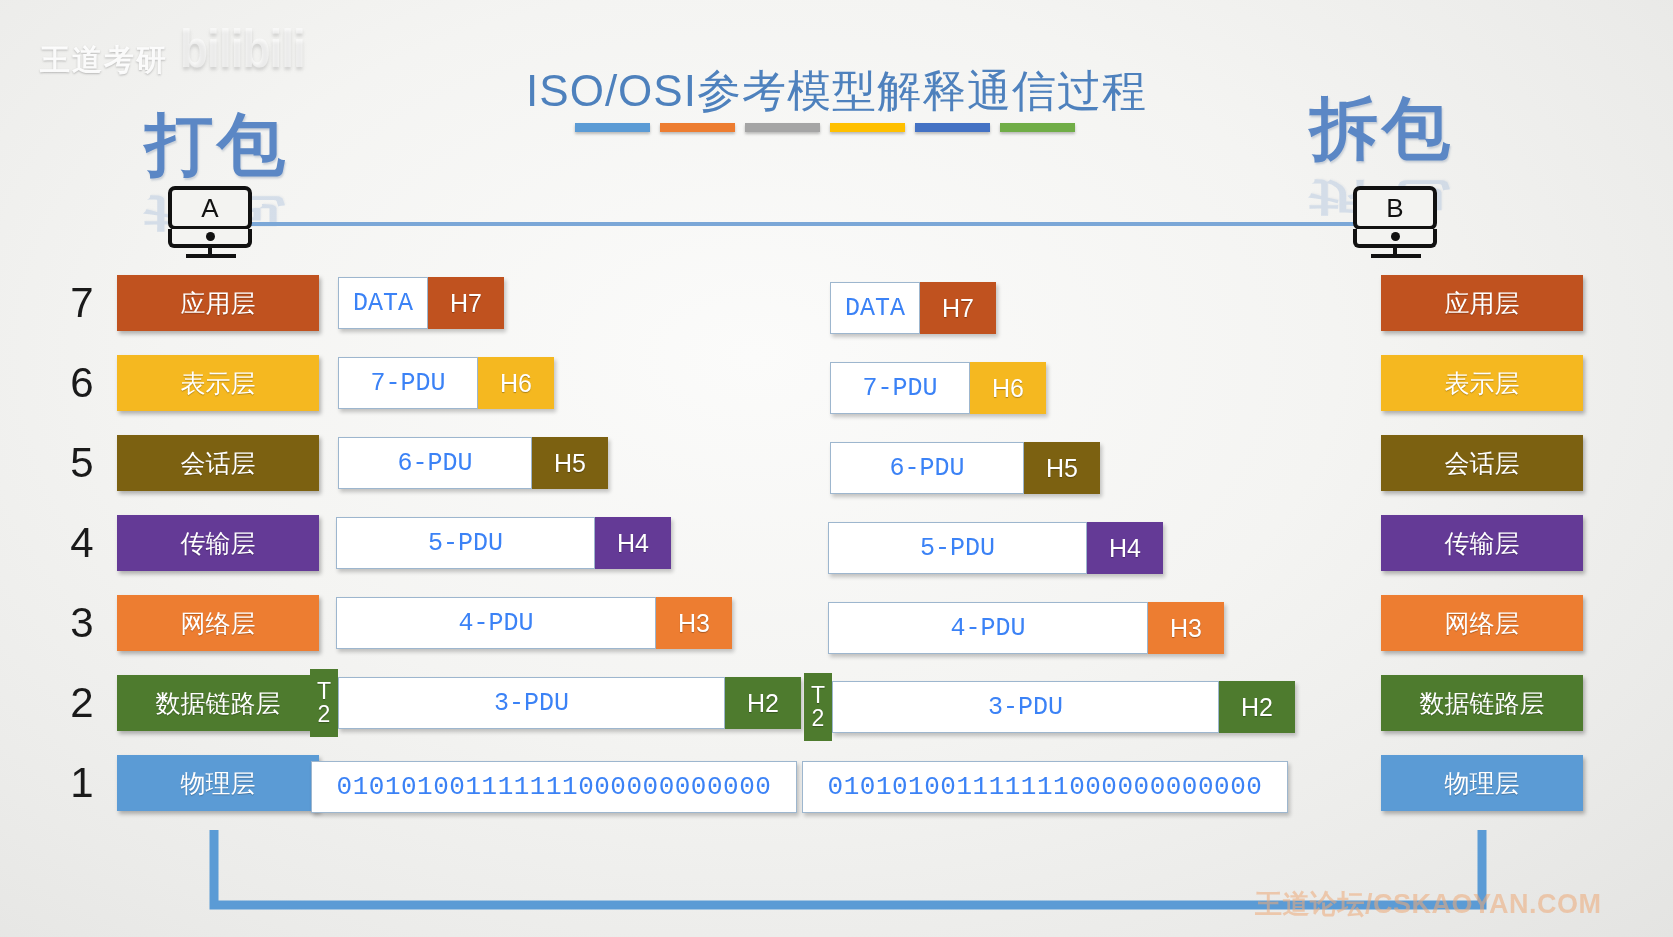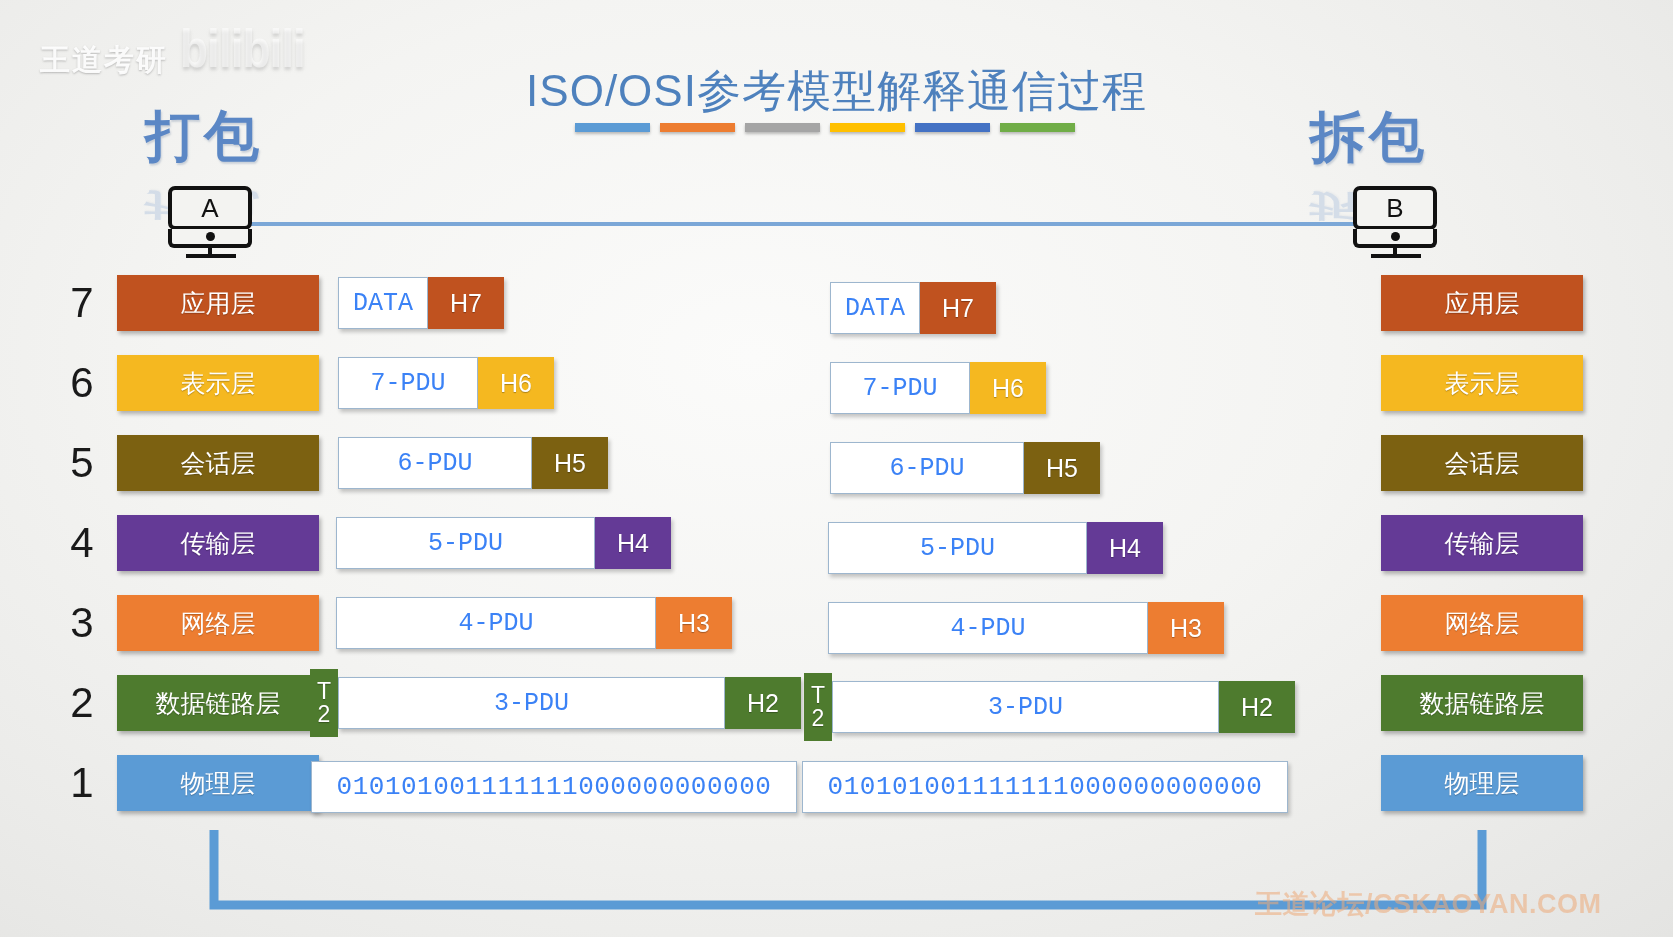--- a/index.html
+++ b/index.html
@@ -70,38 +70,38 @@
   }
   #title-bars .bar {
     flex: 1;
     height: 9px;
     box-shadow: 0 2px 3px rgba(0,0,0,0.25);
   }
 
   
   .sideword {
     position: absolute;
-    font-size: 55px;
+    font-size: 68px;
     font-weight: bold;
     color: #5B87C5;
     font-family: "DejaVu Serif", "Liberation Serif", serif;
     letter-spacing: 4px;
     text-shadow: 1px 2px 2px rgba(120,140,170,0.35);
   }
   .sideword .refl {
     position: absolute;
     left: 0; top: 68px;
     transform: scaleY(-0.55);
     opacity: 0.20;
     filter: blur(0.6px);
     color: #5B87C5;
     white-space: nowrap;
   }
   #word-pack  { left: 145px; top: 100px; }
-  #word-unpack{ left: 1310px; top: 101px; }
+  #word-unpack{ left: 1310px; top: 84px; }
 
   
   #link-line {
     position: absolute;
     left: 240px; top: 222px;
     width: 1120px; height: 4px;
     background: #7BA7D7;
   }
   .computer {
     position: absolute;

